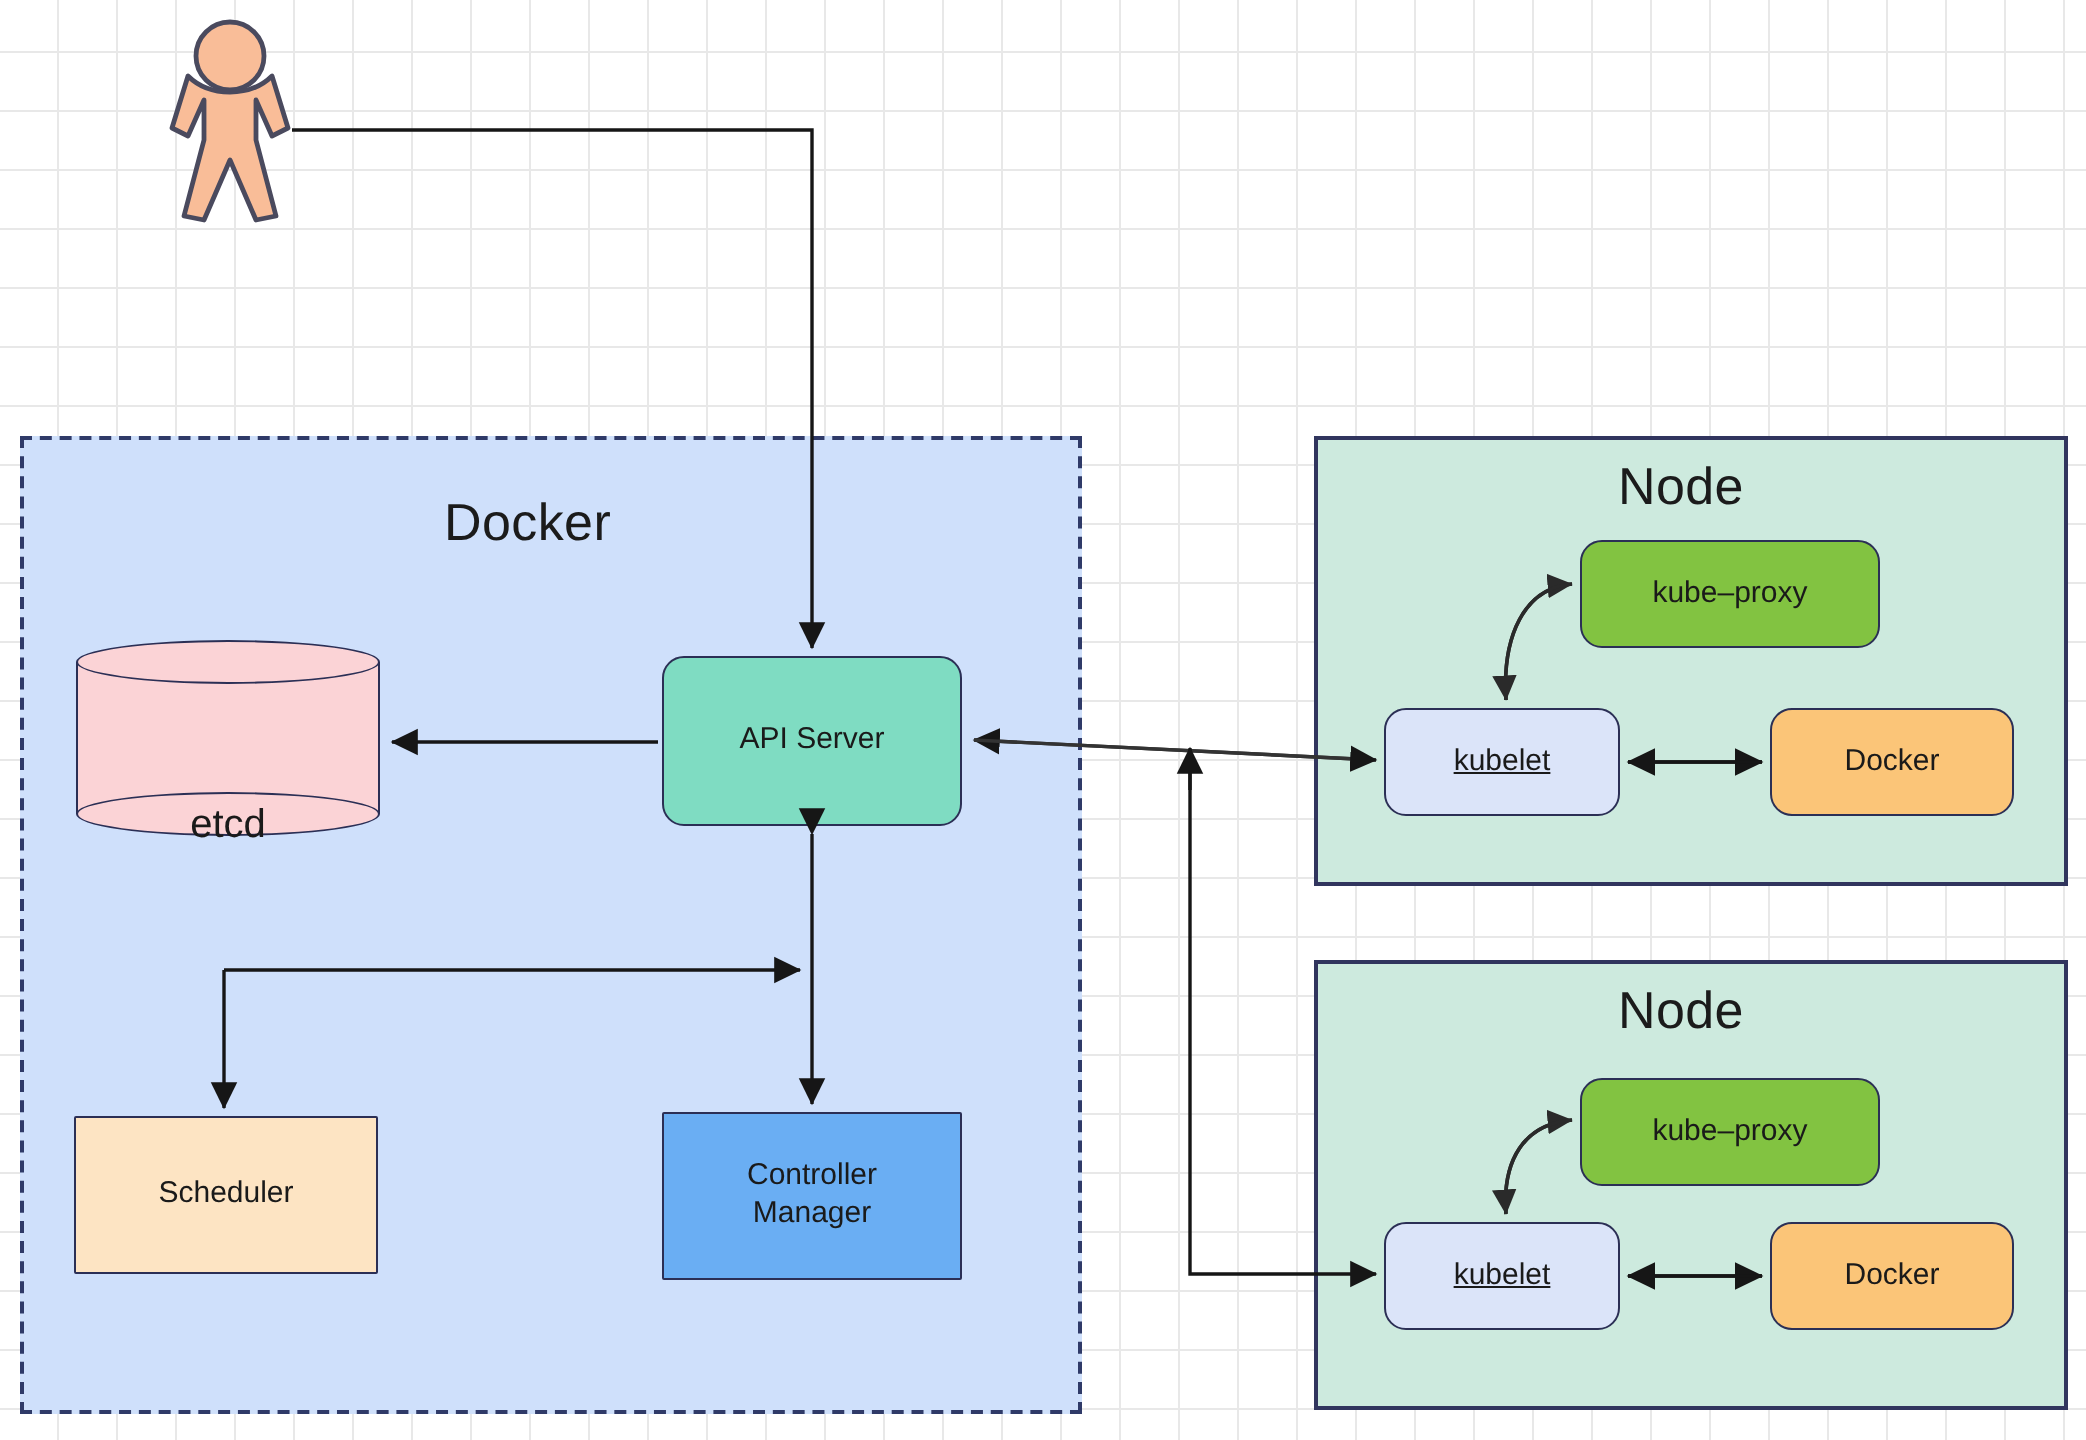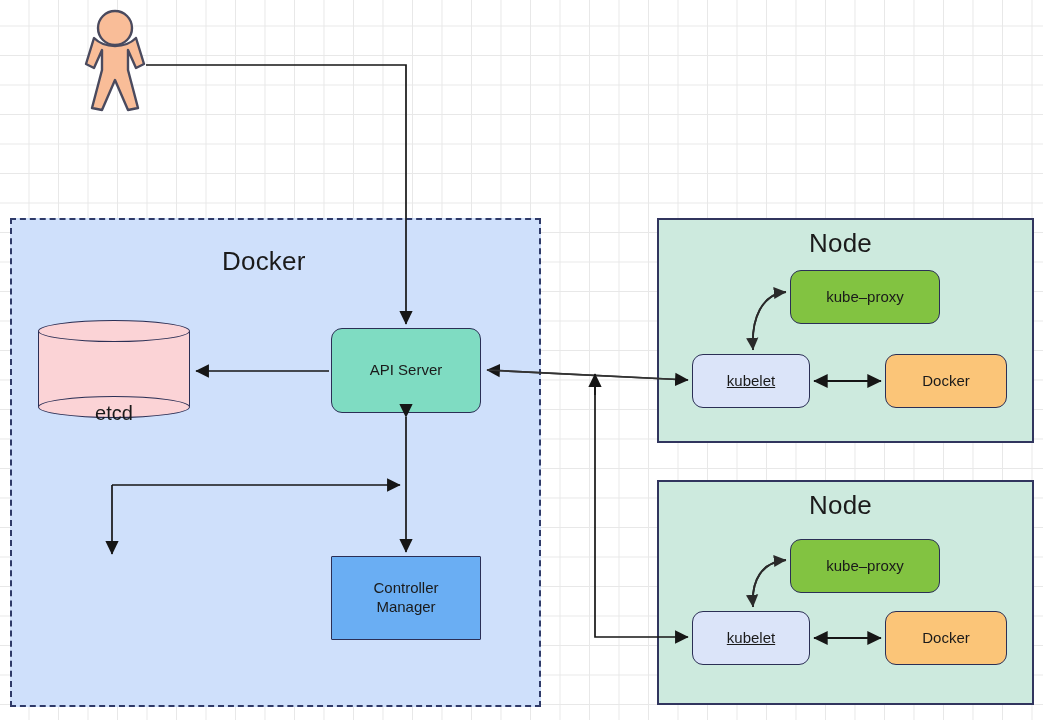--- a/index.html
+++ b/index.html
@@ -152,20 +152,23 @@
     <div class="cyl-body"></div>
     <div class="cyl-bottom"></div>
     <div class="cyl-top"></div>
     <div class="cyl-label">etcd</div>
   </div>
 
   <div class="shape box box-rounded fill-apiserver" style="left:331px; top:328px; width:150px; height:85px;">
     <span>API Server</span>
   </div>
 
+  <div class="shape box box-square fill-scheduler" style="left:37px; top:558px; width:152px; height:79px;">
+    <span>Scheduler</span>
+  </div>
 
   <div class="shape box box-square fill-controller" style="left:331px; top:556px; width:150px; height:84px;">
     <span style="display:block;">
       <span style="display:block;">Controller</span>
       <span style="display:block;">Manager</span>
     </span>
   </div>
 
   <div class="shape group-node" style="left:657px; top:218px; width:377px; height:225px;"></div>
   <div class="group-title" style="left:809px; top:228px;">Node</div>

